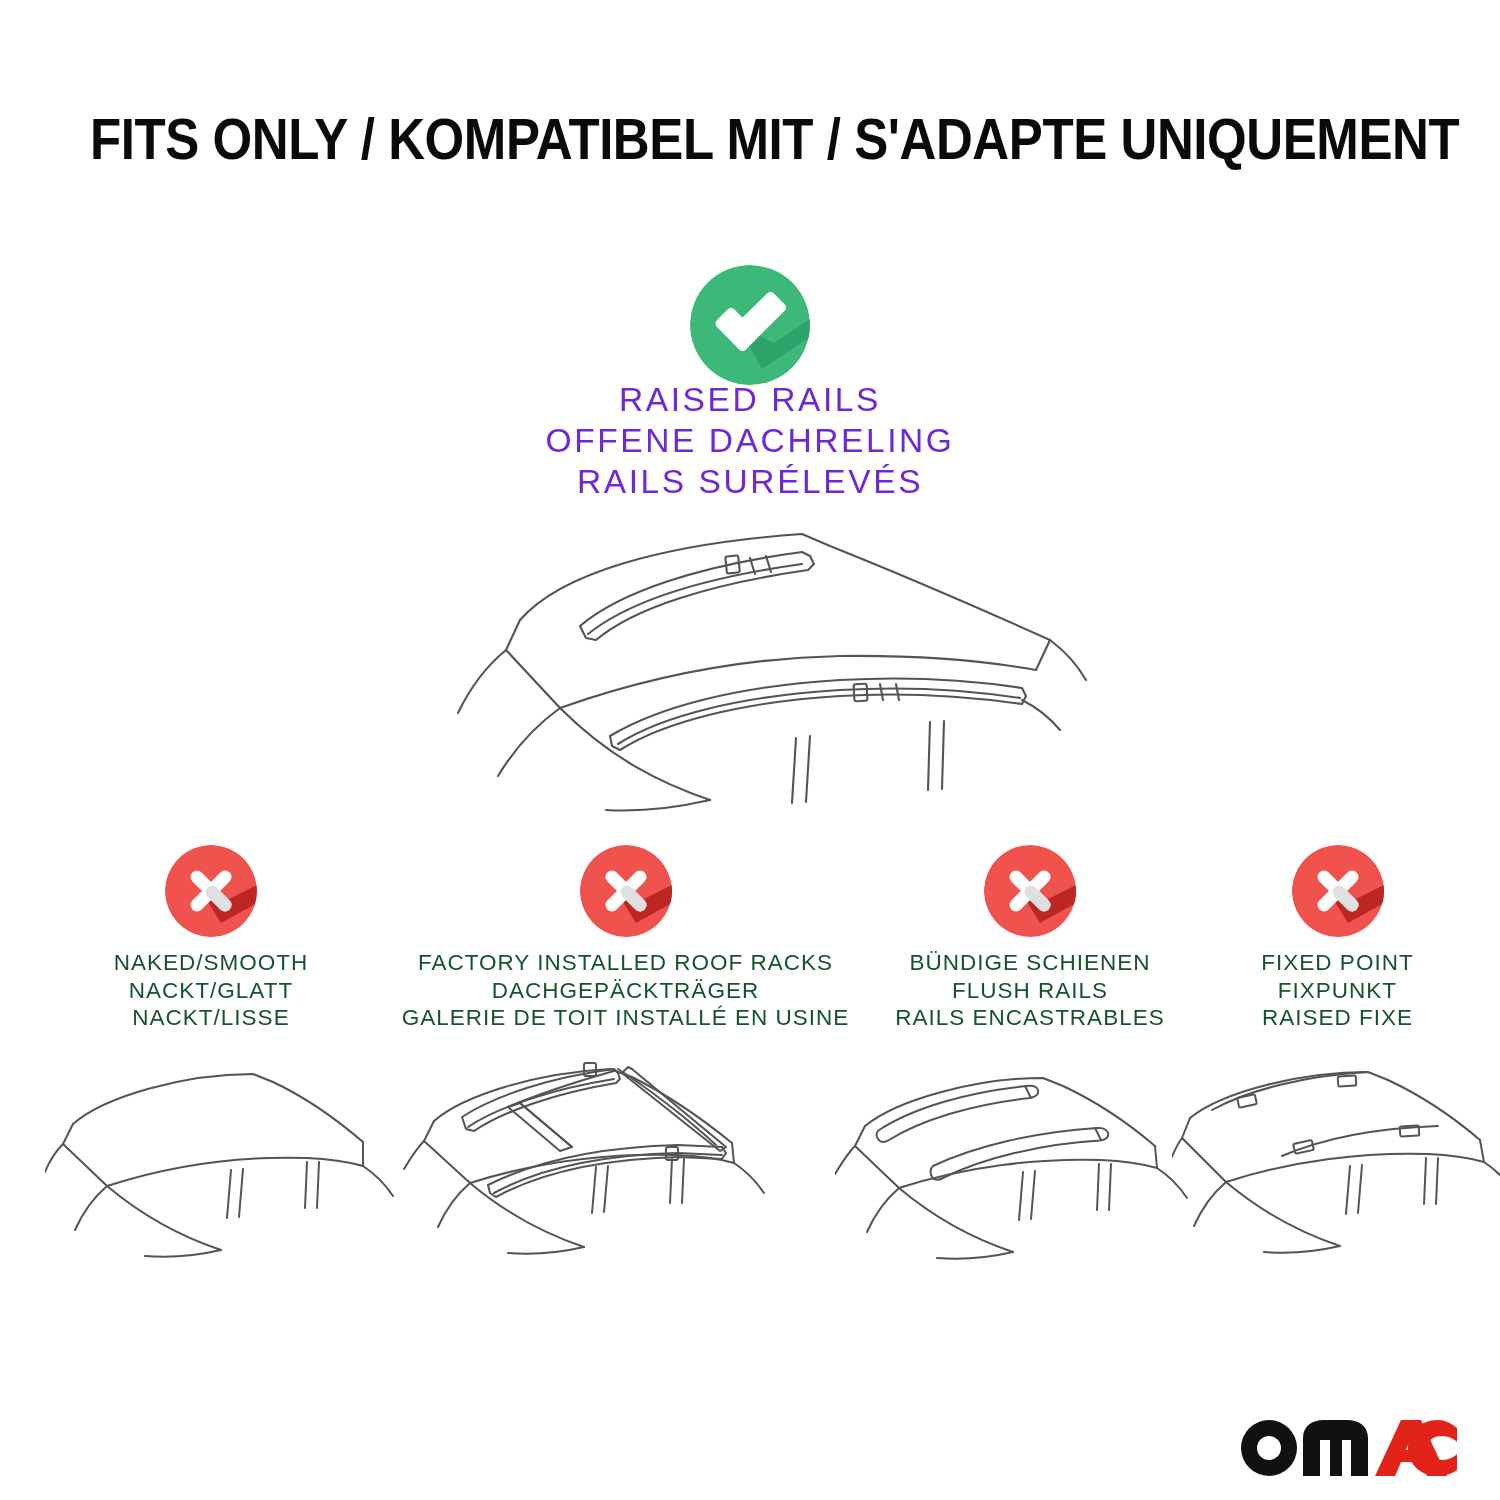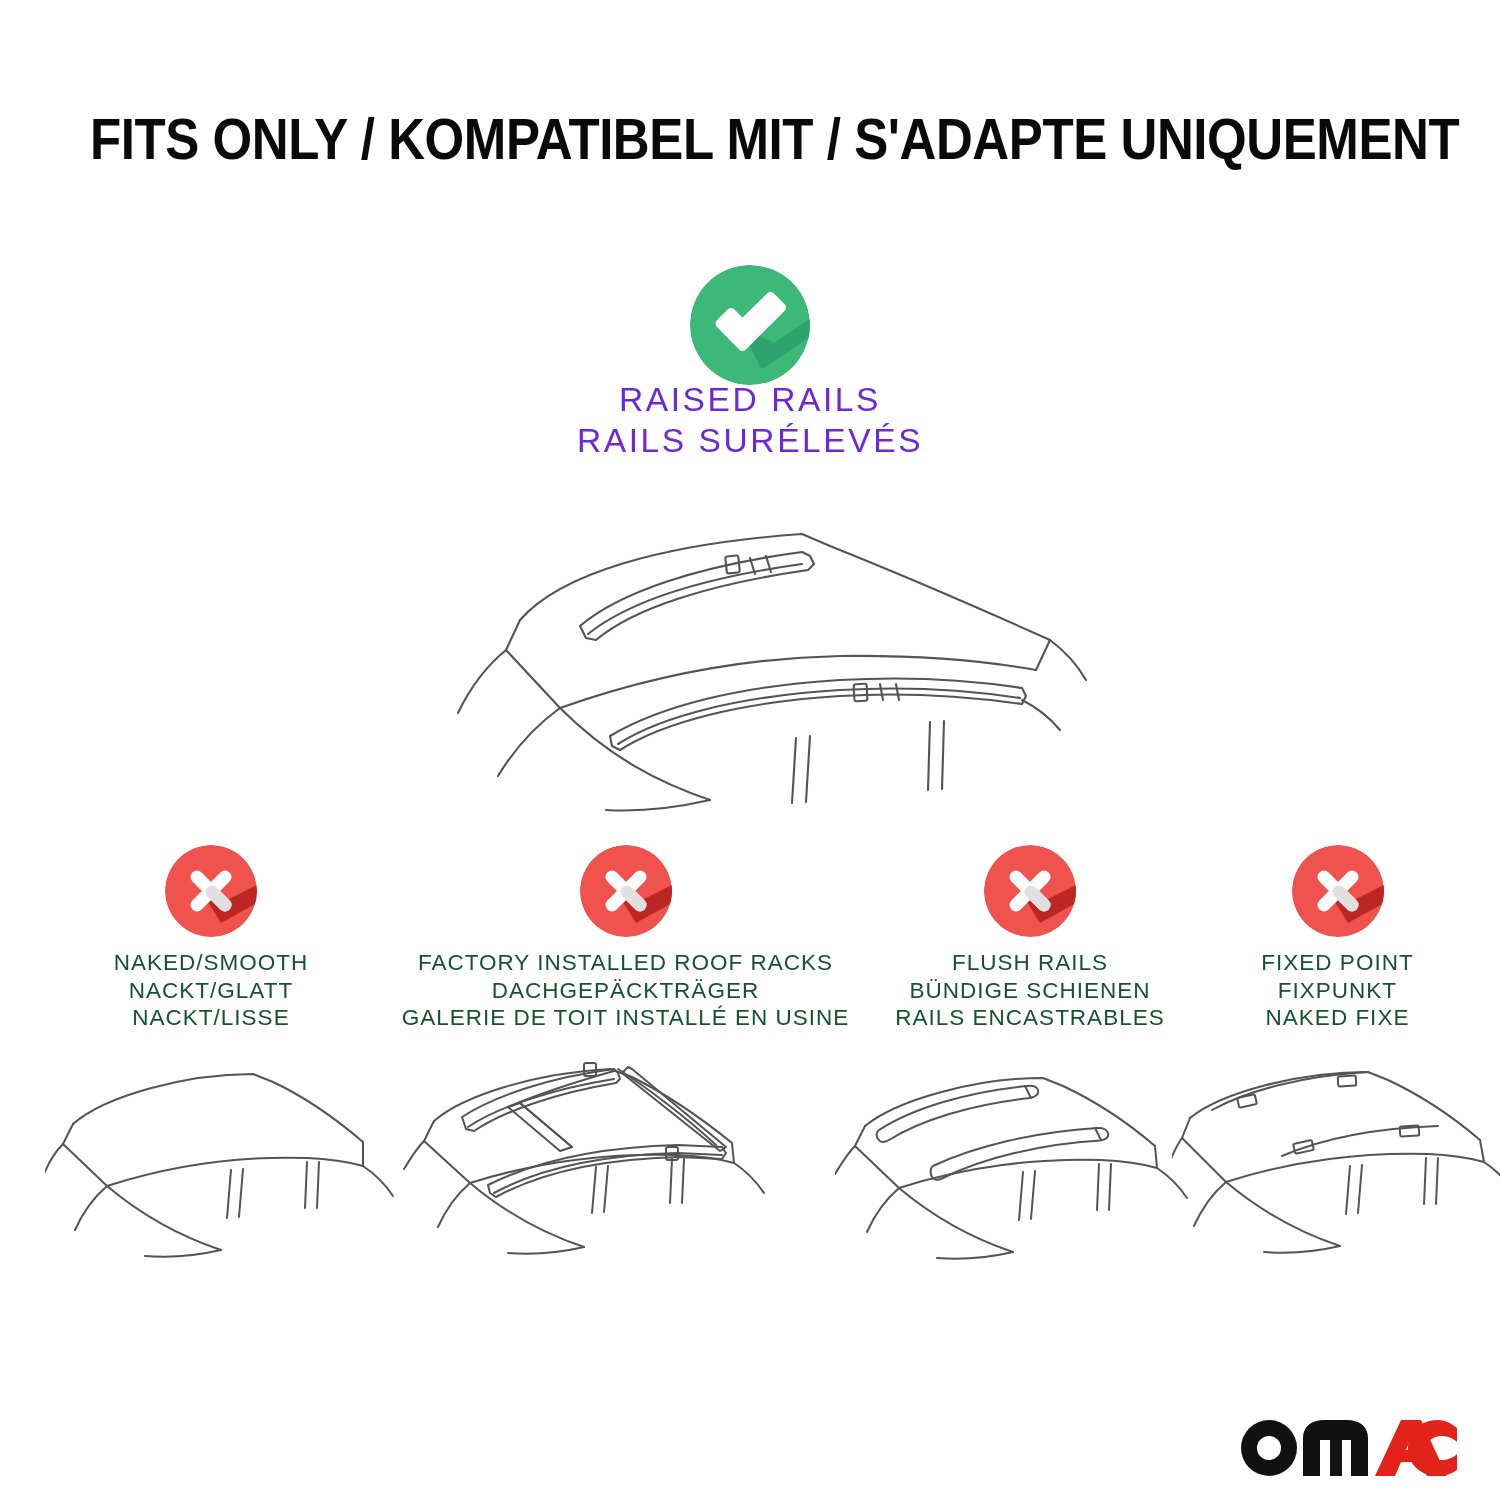--- a/index.html
+++ b/index.html
@@ -109,20 +109,21 @@
   <div class="badge" id="hero-badge">
     <svg viewBox="0 0 120 120" xmlns="http://www.w3.org/2000/svg">
       <circle cx="60" cy="60" r="60" fill="#3cb878"></circle>
       <path d="M48 60 L72 104 L120 72 L120 54 L84 78 Z" fill="#2a9d68" opacity="0.85"></path>
       <path d="M30 58.5 L41 47.5 L52.5 59 L80.5 31.5 L91.5 42.5 L52.5 81.5 Z" fill="#ffffff" stroke="#ffffff" stroke-width="9" stroke-linejoin="round" stroke-linecap="round"></path>
     </svg>
   </div>
 
   <div id="hero-text">
     <span class="ln">RAISED RAILS</span>
+    <span class="ln">OFFENE DACHRELING</span>
     <span class="ln">RAILS SURÉLEVÉS</span>
   </div>
 
   <div class="drawing" id="hero-drawing">
     <svg viewBox="0 0 700 310" xmlns="http://www.w3.org/2000/svg" fill="none" stroke="#545454" stroke-width="2.1" stroke-linecap="round" stroke-linejoin="round">
 
       <path d="M110 112 C150 66 250 36 392 26 L420 38 C470 58 560 96 640 132"></path>
       <path d="M110 112 L96 142 L150 200 C200 250 250 275 300 292"></path>
       <path d="M150 200 C240 168 330 150 430 148 C510 147 570 152 626 162"></path>
       <path d="M626 162 L640 132"></path>
@@ -244,22 +245,22 @@
         <circle cx="46" cy="46" r="46" fill="#f0524d"></circle>
         <path d="M35 44 L56 78 L92 58 L92 40 L62 55 Z" fill="#b7231f" opacity="0.92"></path>
         <g stroke-linecap="round" stroke-width="13">
           <line x1="32" y1="32" x2="60" y2="60" stroke="#ffffff"></line>
           <line x1="60" y1="32" x2="32" y2="60" stroke="#ffffff"></line>
         </g>
         <line x1="47" y1="47" x2="60" y2="60" stroke="#e0e0e0" stroke-width="13" stroke-linecap="round"></line>
       </svg>
     </div>
     <div class="caption">
+      <span class="ln">BÜNDIGE SCHIENEN</span>
       <span class="ln">FLUSH RAILS</span>
-      <span class="ln">BÜNDIGE SCHIENEN</span>
       <span class="ln">RAILS ENCASTRABLES</span>
     </div>
   </div>
 
   <div class="drawing" id="d-flush">
     <svg viewBox="0 0 380 218" xmlns="http://www.w3.org/2000/svg" fill="none" stroke="#545454" stroke-width="2" stroke-linecap="round" stroke-linejoin="round">
       <path d="M30 64 C62 38 140 16 208 16 L228 24 C258 38 292 60 320 84"></path>
       <path d="M30 64 L20 84 L64 126 C102 158 142 178 178 190"></path>
       <path d="M64 126 C132 104 204 96 266 98 C290 99 308 102 322 106"></path>
       <path d="M320 84 L322 106"></path>
@@ -288,21 +289,21 @@
         <g stroke-linecap="round" stroke-width="13">
           <line x1="32" y1="32" x2="60" y2="60" stroke="#ffffff"></line>
           <line x1="60" y1="32" x2="32" y2="60" stroke="#ffffff"></line>
         </g>
         <line x1="47" y1="47" x2="60" y2="60" stroke="#e0e0e0" stroke-width="13" stroke-linecap="round"></line>
       </svg>
     </div>
     <div class="caption">
       <span class="ln">FIXED POINT</span>
       <span class="ln">FIXPUNKT</span>
-      <span class="ln">NAKED FIXE</span>
+      <span class="ln">RAISED FIXE</span>
     </div>
   </div>
 
   <div class="drawing" id="d-fixed">
     <svg viewBox="0 0 330 218" xmlns="http://www.w3.org/2000/svg" fill="none" stroke="#545454" stroke-width="2" stroke-linecap="round" stroke-linejoin="round">
       <path d="M18 58 C50 32 128 12 196 12 L216 20 C246 34 280 56 308 80"></path>
       <path d="M18 58 L10 78 L54 122 C92 154 132 174 168 186"></path>
       <path d="M54 122 C122 100 194 92 256 94 C280 95 298 98 312 102"></path>
       <path d="M308 80 L312 102"></path>
       <path d="M10 78 C4 86 0 96 -4 106"></path>

